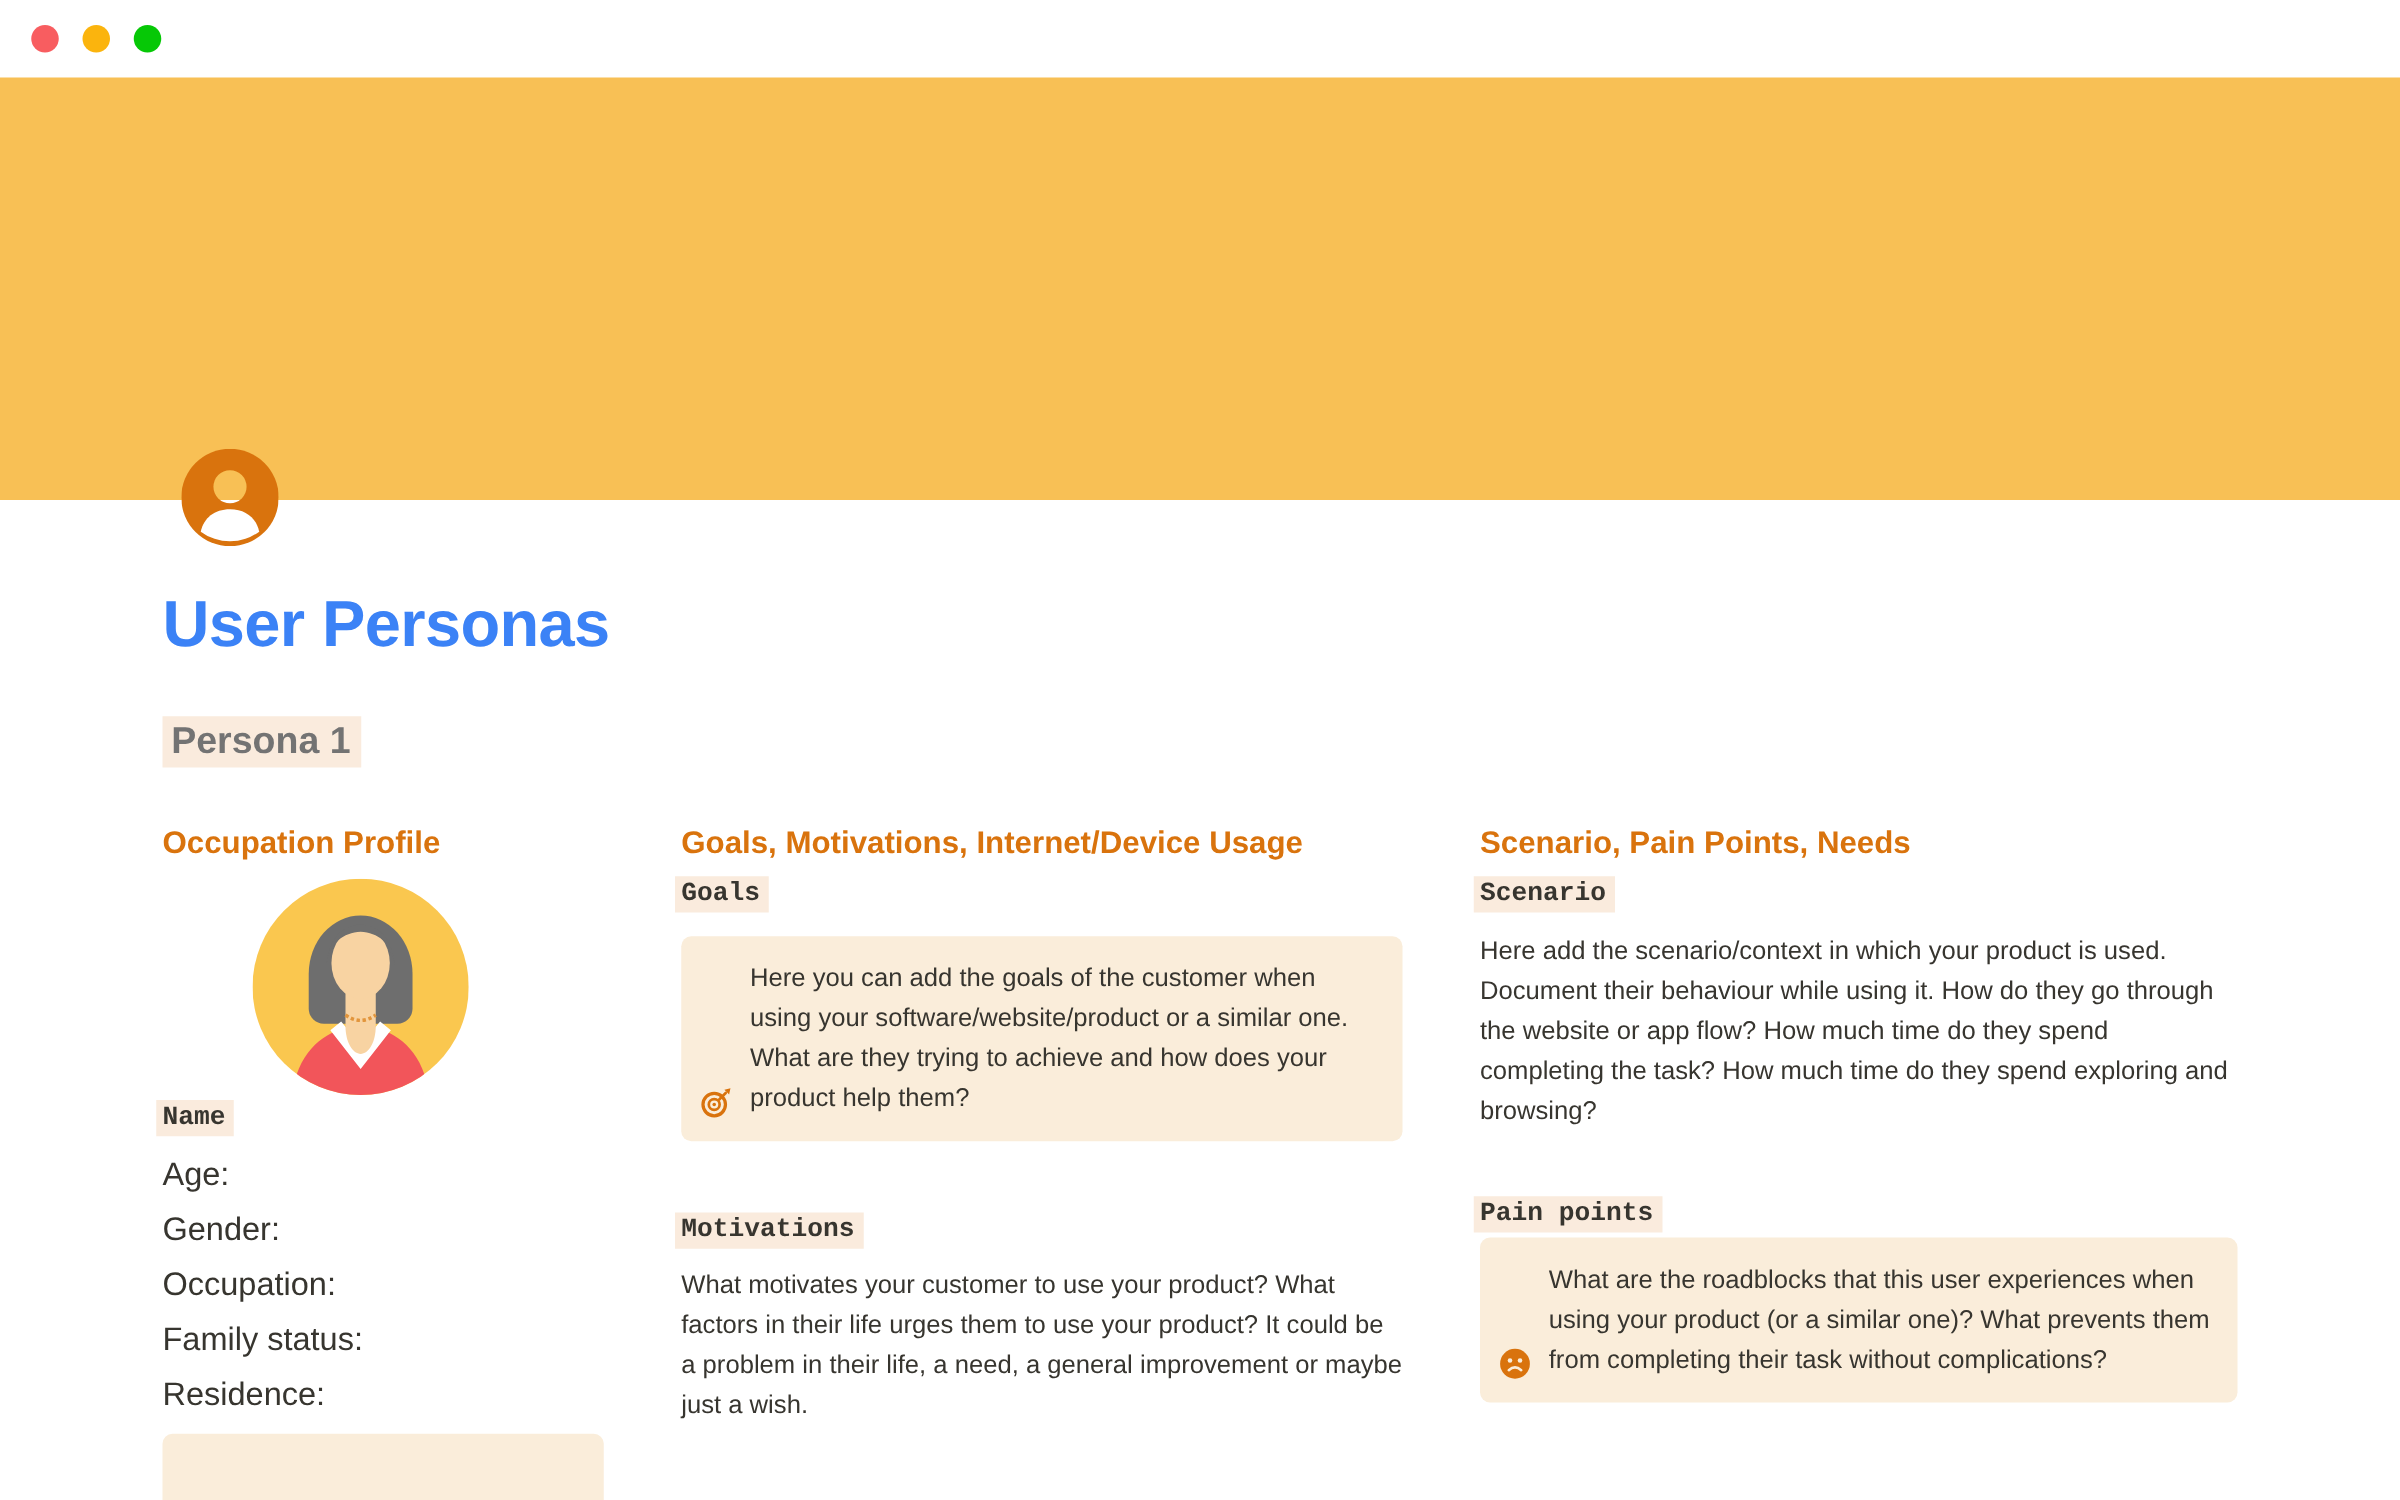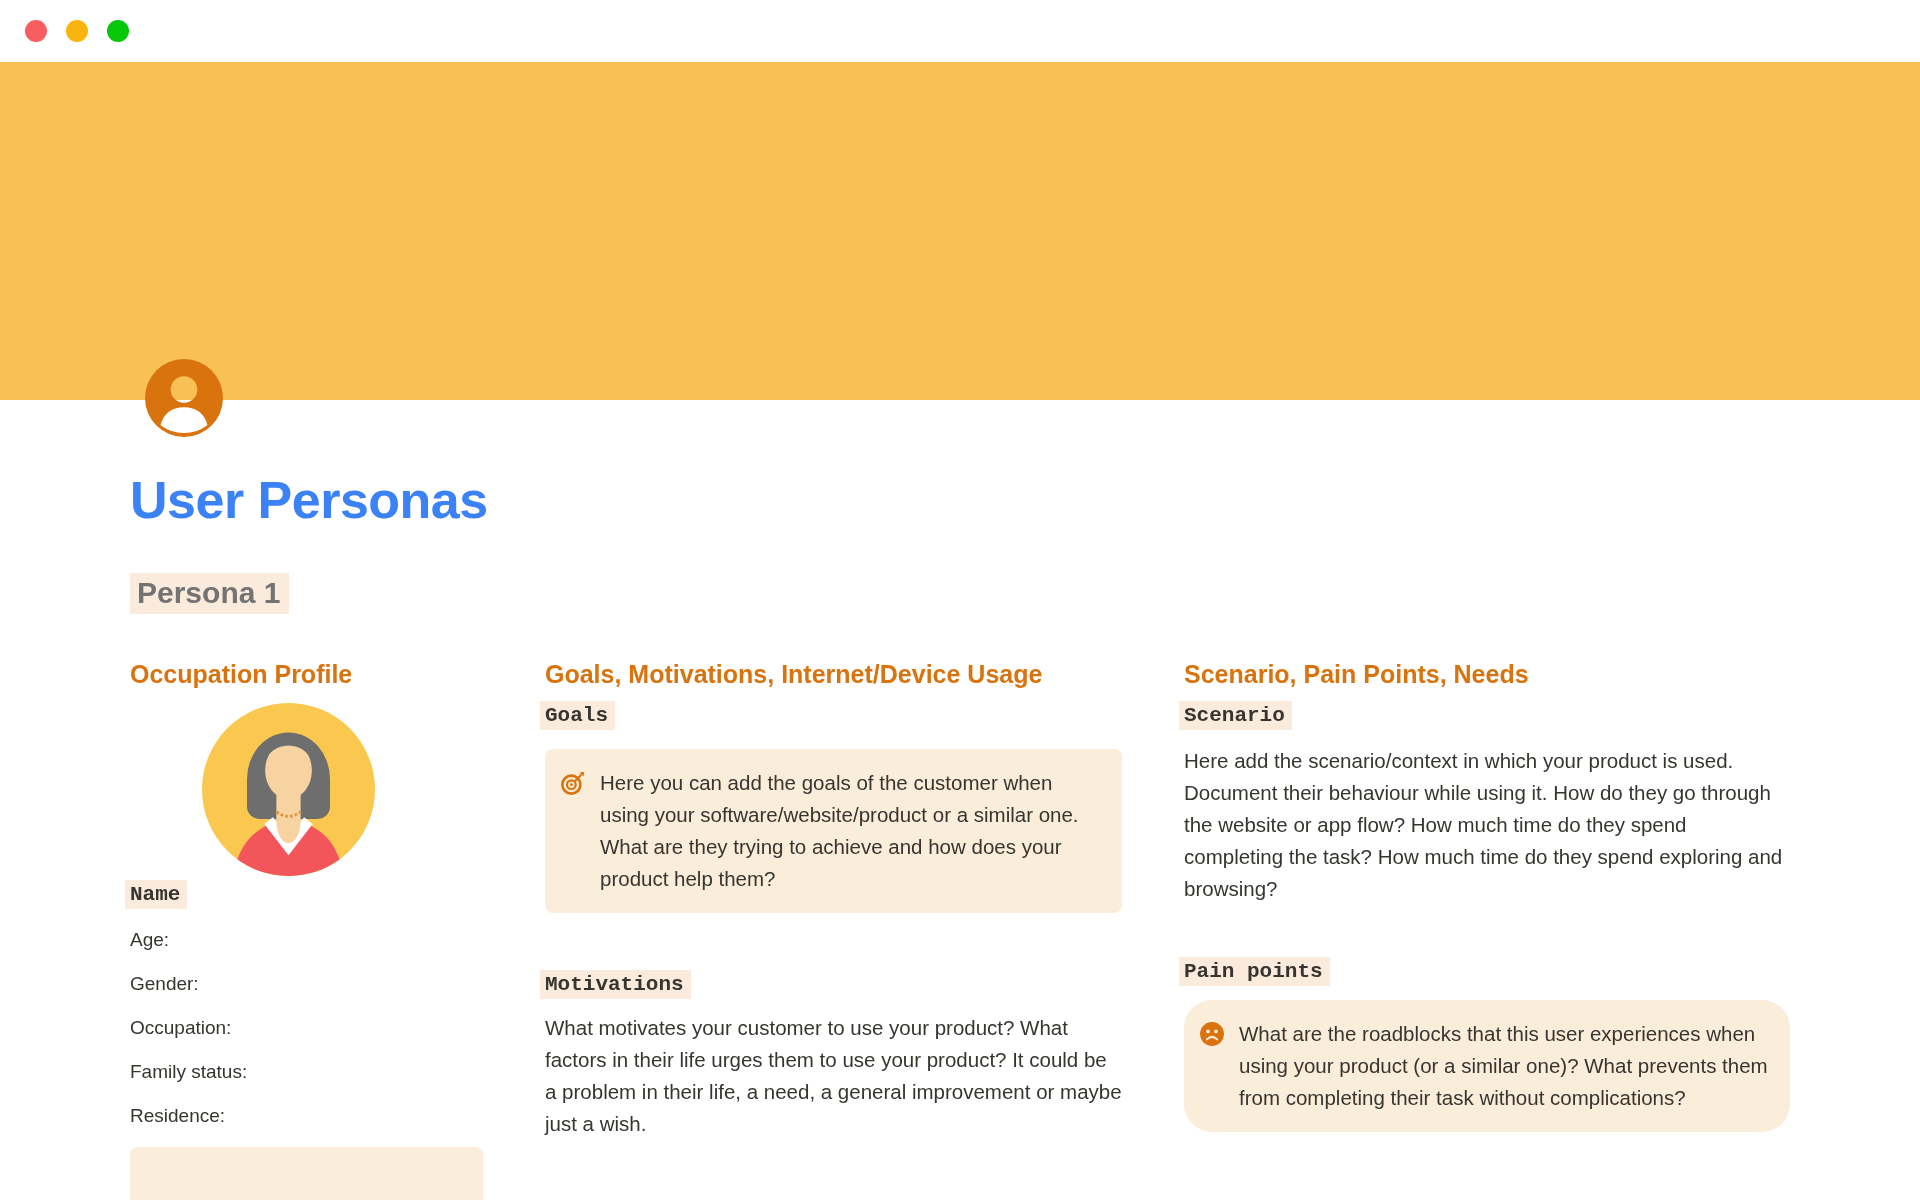--- a/index.html
+++ b/index.html
@@ -30,25 +30,25 @@
   .col-3 { width:606px; }
 
   h3.col-heading { font-size:25px; font-weight:bold; color:#D9730D; line-height:30px; }
 
   .sub-label { display:inline-block; font-size:21px; font-weight:bold; line-height:25px; padding:2px 7px 2px 5px; margin-left:-5px;font-family:Liberation Mono, monospace; }
   .lbl-wrap { margin-top:12px; }
 
   .avatar-wrap { margin-top:14px; margin-left:72px; width:173px; height:173px; }
 
   .fields { margin-top:15px; }
-  .field { font-size:19px; line-height:31px; margin-bottom:13px; }
+  .field { font-size:26px; line-height:31px; margin-bottom:13px; }
 
   .stub-callout { margin-top:16px; height:80px; background:#FAEDDA; border-radius:8px; }
 
-  .callout { background:#FAEDDA; border-radius:8px; padding:18px 18px 18px 15px; display:flex; gap:14px; margin-top:19px; }
+  .callout { background:#FAEDDA; border-radius:8px; padding:18px 18px 18px 15px; display:flex; gap:14px; margin-top:19px;align-items:flex-end; }
   .callout .icon { flex:0 0 26px; width:26px; height:26px; margin-top:3px; }
   .callout .callout-text { font-size:20.5px; line-height:32px; }
 
   .body-text { font-size:20.5px; line-height:32px; margin-top:13px; }
 
   .mt-goals { margin-top:19px; }
   .mt-motivations { margin-top:57px; }
   .mt-pain { margin-top:52px; }
   .mt-scenario-text { margin-top:15px; }
 </style>
@@ -163,21 +163,21 @@
       <div class="lbl-wrap">
         <span class="sub-label highlight">Scenario</span>
       </div>
 
       <p class="body-text mt-scenario-text">Here add the scenario/context in which your product is used. Document their behaviour while using it. How do they go through the website or app flow? How much time do they spend completing the task? How much time do they spend exploring and browsing?</p>
 
       <div class="lbl-wrap mt-pain">
         <span class="sub-label highlight">Pain points</span>
       </div>
 
-      <div class="callout" style="margin-top:14px;border-radius:28px;">
+      <div class="callout" style="margin-top:4px;">
         <span class="icon">
           <svg width="26" height="26" viewBox="0 0 24 24">
             <circle cx="12" cy="12" r="11" fill="#D9730D"></circle>
             <circle cx="8.3" cy="9.6" r="1.7" fill="#FAEDDA"></circle>
             <circle cx="15.7" cy="9.6" r="1.7" fill="#FAEDDA"></circle>
             <path d="M7.4,16.8 Q12,12.6 16.6,16.8" stroke="#FAEDDA" stroke-width="1.9" fill="none" stroke-linecap="round"></path>
           </svg>
         </span>
         <div class="callout-text">What are the roadblocks that this user experiences when using your product (or a similar one)? What prevents them from completing their task without complications?</div>
       </div>

